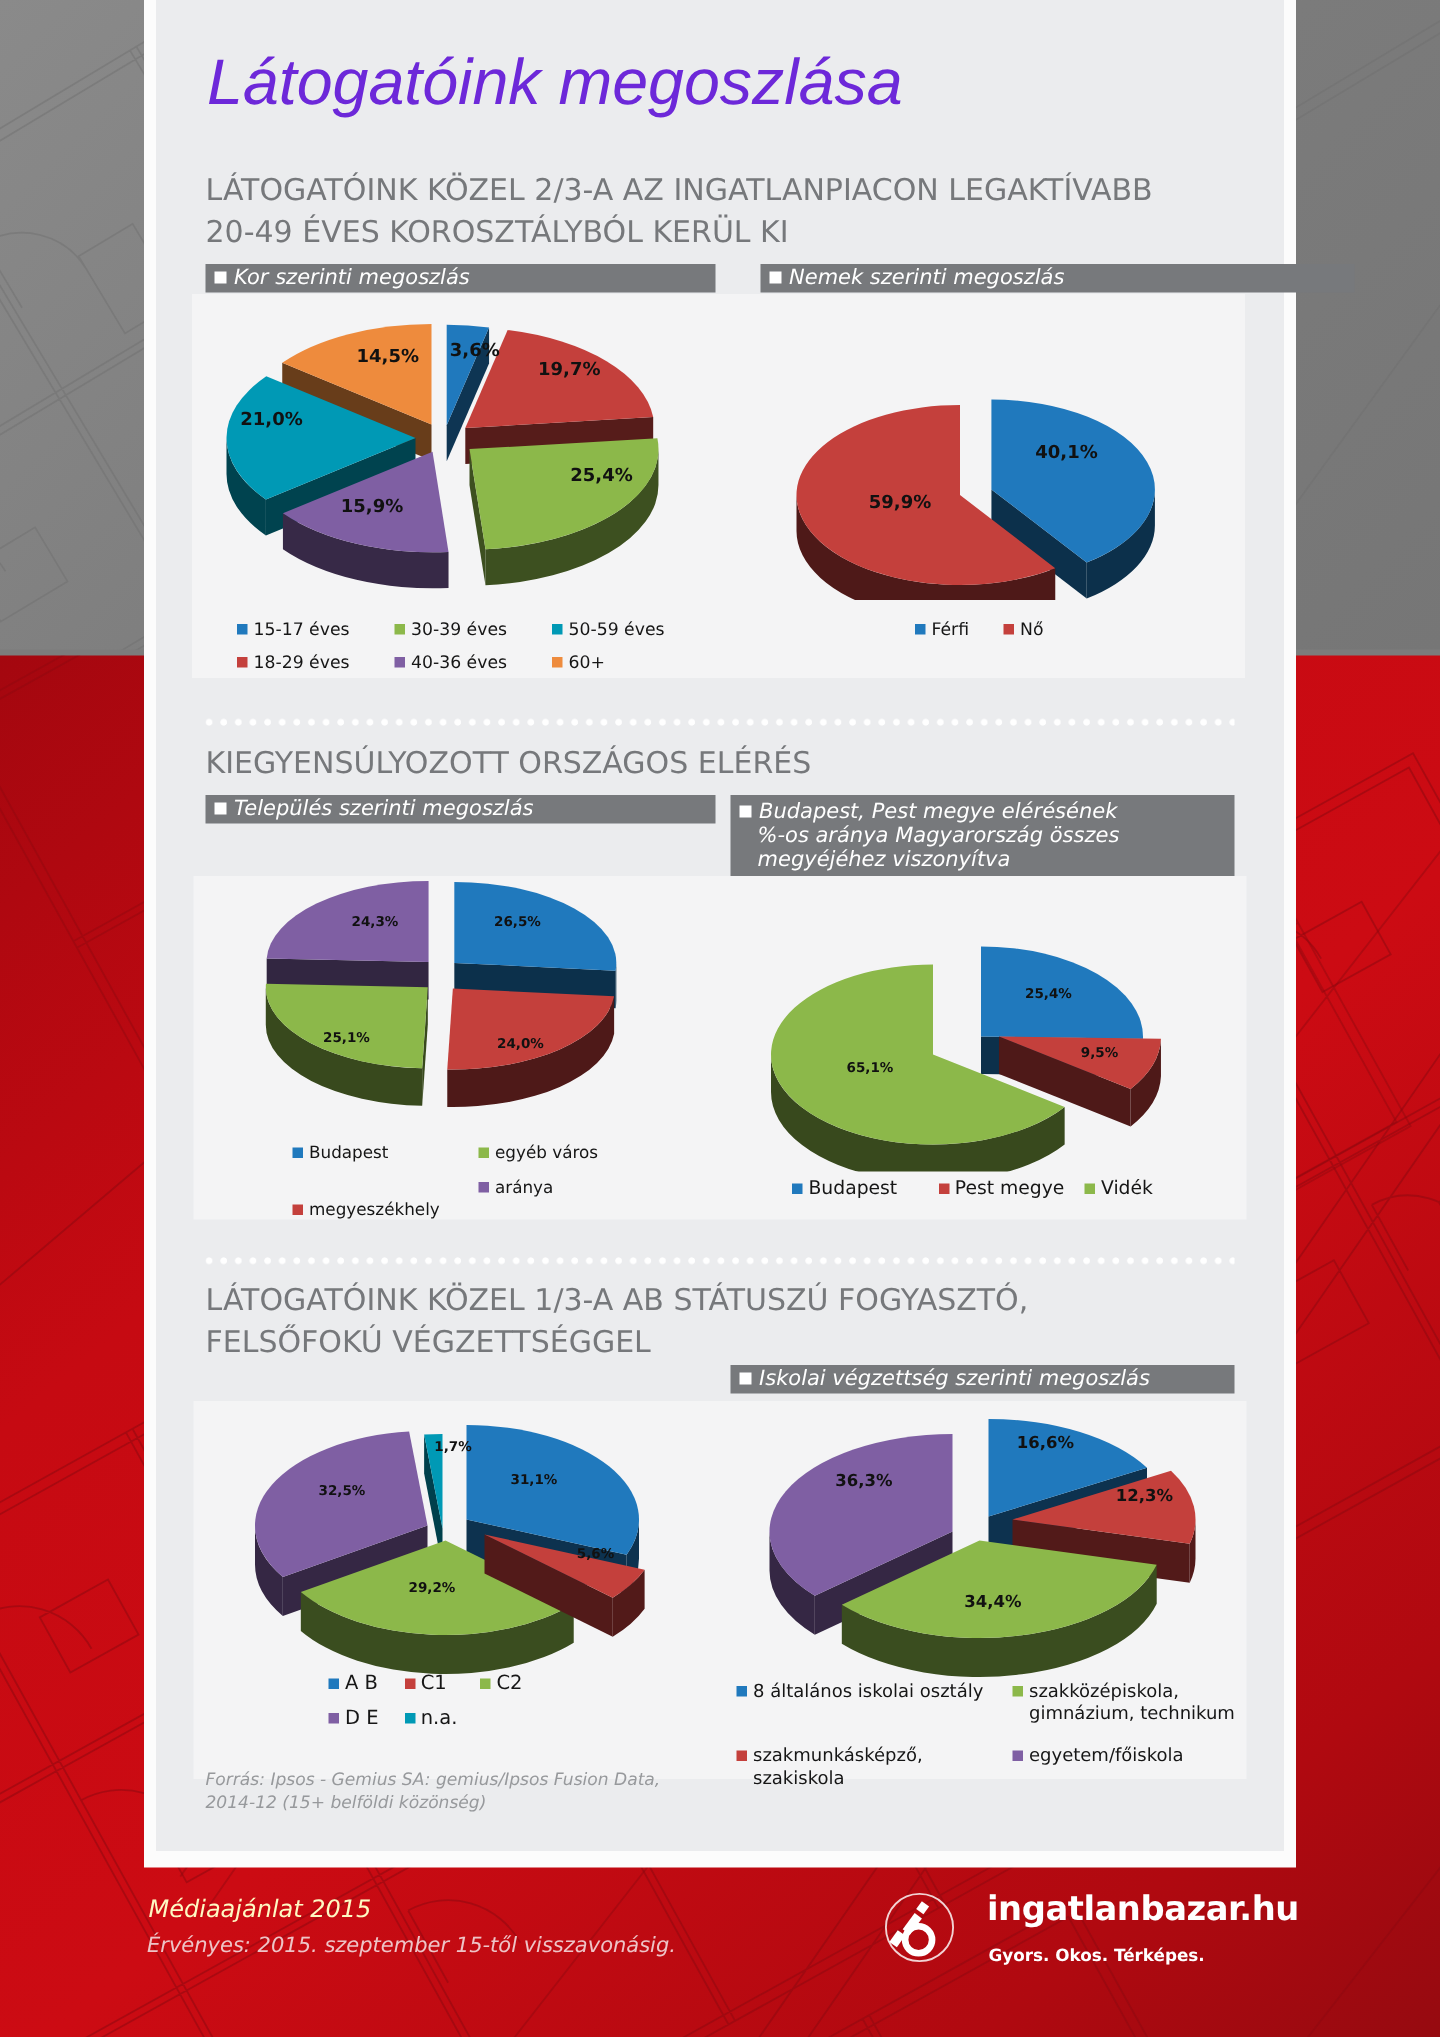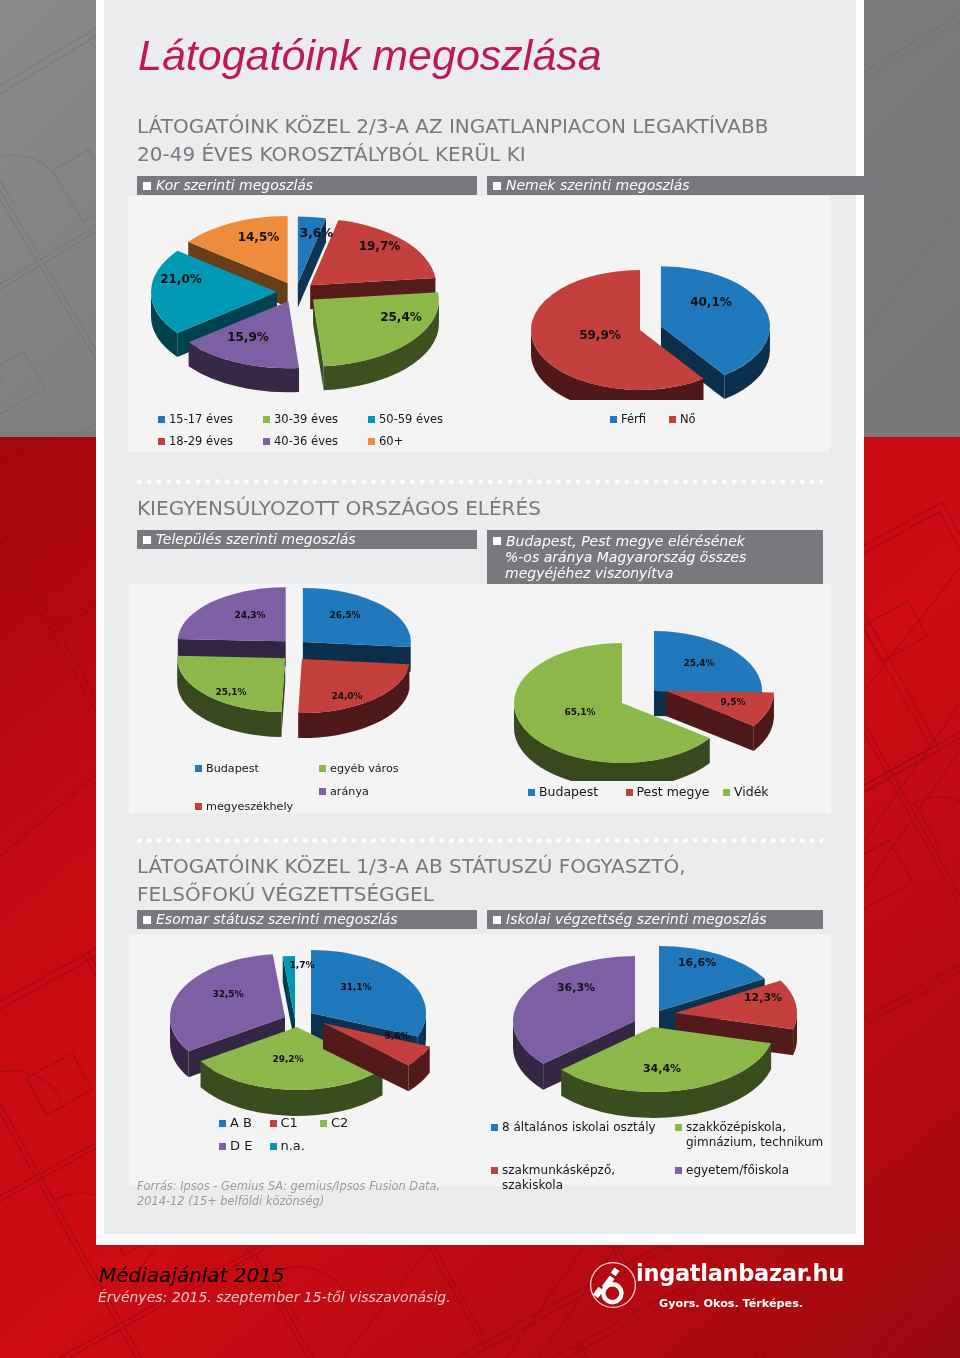--- a/index.html
+++ b/index.html
@@ -12,21 +12,21 @@
         background:linear-gradient(135deg,#8a8a8a 0%,#7e7e7e 40%,#767676 100%);overflow:hidden;}
 .bg-bottom{position:absolute;left:0;top:437px;width:960px;height:921px;
         background:linear-gradient(140deg,#a4070f 0%,#c60a12 30%,#cc0b13 55%,#b00910 85%,#960a10 100%);
         overflow:hidden;}
 .bg-svg{position:absolute;left:0;top:0;}
 .panel{position:absolute;left:96px;top:0;width:768px;height:1245px;background:#fcfcfc;}
 .panel-in{position:absolute;left:8px;top:0;width:752px;height:1234px;background:#ebecee;}
 .content{position:absolute;left:0;top:0;width:752px;height:1234px;}
 
 .title{position:absolute;left:34px;top:34px;font-size:43px;font-style:italic;
-       color:#be185d;font-weight:400;white-space:nowrap;line-height:1;}
+       color:#6d28d9;font-weight:400;white-space:nowrap;line-height:1;}
 .subtitle{position:absolute;left:33px;top:112px;font-size:20px;color:#76787b;
        line-height:28px;white-space:nowrap;font-family:"DejaVu Sans",sans-serif;}
 .sec-head{position:absolute;font-size:20px;color:#76787b;line-height:28px;
        white-space:nowrap;font-family:"DejaVu Sans",sans-serif;}
 
 .bar{position:absolute;height:19px;background:#77797c;color:#fff;font-size:14px;
      font-style:italic;line-height:19px;padding-left:6px;box-sizing:border-box;
      white-space:nowrap;font-family:"DejaVu Sans",sans-serif;}
 .bar .sq{display:inline-block;width:8px;height:8px;background:#fff;margin-right:5px;
      vertical-align:0px;}
@@ -38,26 +38,26 @@
       background-image:radial-gradient(circle at 2.4px 2.5px,#ffffff 2.0px,rgba(255,255,255,0) 2.5px);
       background-size:9.75px 5px;background-repeat:repeat-x;}
 .legend{position:absolute;font-size:12px;color:#161616;
         font-family:"DejaVu Sans",sans-serif;line-height:15px;}
 .legend .it{position:absolute;white-space:nowrap;}
 .legend .sq{display:inline-block;width:7px;height:7px;margin-right:4px;vertical-align:0px;}
 .src{position:absolute;font-size:11.4px;font-style:italic;
      color:#97999c;line-height:15px;font-family:"DejaVu Sans",sans-serif;}
 
 .footer{position:absolute;left:0;top:1245px;width:960px;height:113px;}
-.f-l1{position:absolute;left:99px;top:18px;font-size:20px;font-style:italic;color:#000000;
+.f-l1{position:absolute;left:99px;top:18px;font-size:16px;font-style:italic;color:#fef9c3;
       font-weight:400;font-family:"DejaVu Sans",sans-serif;}
 .f-l2{position:absolute;left:98px;top:44px;font-size:14px;font-style:italic;color:#eec4c7;
       font-family:"DejaVu Sans",sans-serif;}
 .f-logo{position:absolute;left:588px;top:15px;width:50px;height:50px;}
-.f-brand{position:absolute;left:636px;top:15px;font-size:22.5px;font-weight:bold;color:#fff;
+.f-brand{position:absolute;left:658px;top:15px;font-size:22.5px;font-weight:bold;color:#fff;
       font-family:"DejaVu Sans",sans-serif;letter-spacing:-0.3px;}
 .f-tag{position:absolute;left:659px;top:52px;font-size:11.2px;color:#fff;font-weight:bold;
       font-family:"DejaVu Sans",sans-serif;}
 svg.pie{display:block;}
 svg.pie text{font-family:"DejaVu Sans",sans-serif;}
 
 </style>
 </head>
 <body>
 
@@ -81,21 +81,21 @@
     </div>
   <div class="panel">
     <div class="panel-in">
       <div class="content">
 <div class="title">Látogatóink megoszlása</div>
 <div class="subtitle">
             <div>LÁTOGATÓINK KÖZEL 2/3-A AZ INGATLANPIACON LEGAKTÍVABB</div>
             <div>20-49 ÉVES KOROSZTÁLYBÓL KERÜL KI</div>
           </div>
 <div class="bar" style="left:33px;top:176px;width:340px"><span class="sq"></span><span>Kor szerinti megoszlás</span></div>
-<div class="bar" style="left:383px;top:176px;width:396px"><span class="sq"></span><span>Nemek szerinti megoszlás</span></div>
+<div class="bar" style="left:403px;top:176px;width:396px"><span class="sq"></span><span>Nemek szerinti megoszlás</span></div>
 <div class="chartbg" style="left:24px;top:196px;width:702px;height:256px"></div>
 <div style="position:absolute;left:25px;top:200px">
             <svg class="pie" width="340" height="200" viewBox="0 0 340 200" xmlns="http://www.w3.org/2000/svg">
               <path d="M 168.80 83.57 L 168.80 16.57 L 168.80 40.57 L 168.80 107.57 Z" fill="#0e3553"></path>
 <path d="M 168.80 83.57 L 197.03 18.28 L 197.03 42.28 L 168.80 107.57 Z" fill="#0e3553"></path>
 <path d="M 168.80 83.57 L 168.80 16.57 A 126.00 67.00 0 0 1 197.03 18.28 Z" fill="#2079bd"></path>
 <path d="M 158.65 82.95 L 59.16 41.84 L 59.16 65.84 L 158.65 106.95 Z" fill="#683d1a"></path>
 <path d="M 158.65 82.95 L 59.16 41.84 A 126.00 67.00 0 0 1 158.65 15.95 Z" fill="#ee8b3d"></path>
 <path d="M 181.20 85.31 L 306.46 78.07 L 306.46 102.07 L 181.20 109.31 Z" fill="#561c1a"></path>
 <path d="M 181.20 85.31 L 209.43 20.01 A 126.00 67.00 0 0 1 306.46 78.07 Z" fill="#c4403c"></path>
@@ -195,21 +195,20 @@
 <div class="legend" style="left:424.0px;top:784.0px;font-size:12.5px">
             <div class="it" style="left:0.0px;top:0.0px"><span class="sq" style="background:#2079bd"></span><span>Budapest</span></div>
             <div class="it" style="left:97.5px;top:0.0px"><span class="sq" style="background:#c4403c"></span><span>Pest megye</span></div>
             <div class="it" style="left:195.0px;top:0.0px"><span class="sq" style="background:#8cb84a"></span><span>Vidék</span></div>
           </div>
 <div class="dots" style="left:33px;top:838px;width:686px"></div>
 <div class="sec-head" style="left:33px;top:852px">
             <div>LÁTOGATÓINK KÖZEL 1/3-A AB STÁTUSZÚ FOGYASZTÓ,</div>
             <div>FELSŐFOKÚ VÉGZETTSÉGGEL</div>
           </div>
-<div class="bar" style="left:33px;top:910px;width:340px"><span class="sq"></span><span>Esomar státusz szerinti megoszlás</span></div>
 <div class="bar" style="left:383px;top:910px;width:336px"><span class="sq"></span><span>Iskolai végzettség szerinti megoszlás</span></div>
 <div class="chartbg" style="left:25px;top:934px;width:702px;height:252px"></div>
 <div style="position:absolute;left:25px;top:938px">
             <svg class="pie" width="340" height="200" viewBox="0 0 340 200" xmlns="http://www.w3.org/2000/svg">
               <path d="M 166.00 81.00 L 153.75 18.36 L 153.75 44.36 L 166.00 107.00 Z" fill="#00404c"></path>
 <path d="M 166.00 81.00 L 153.75 18.36 A 115.00 63.00 0 0 1 166.00 18.00 Z" fill="#0099b5"></path>
 <path d="M 156.00 79.00 L 59.55 113.31 L 59.55 139.31 L 156.00 105.00 Z" fill="#352744"></path>
 <path d="M 59.55 113.31 A 115.00 63.00 0 0 1 41.00 79.00 L 41.00 105.00 A 115.00 63.00 0 0 0 59.55 139.31 Z" fill="#352744"></path>
 <path d="M 156.00 79.00 L 59.55 113.31 A 115.00 63.00 0 0 1 143.75 16.36 Z" fill="#7f5fa3"></path>
 <path d="M 182.00 75.00 L 182.00 12.00 L 182.00 38.00 L 182.00 101.00 Z" fill="#0d324f"></path>

